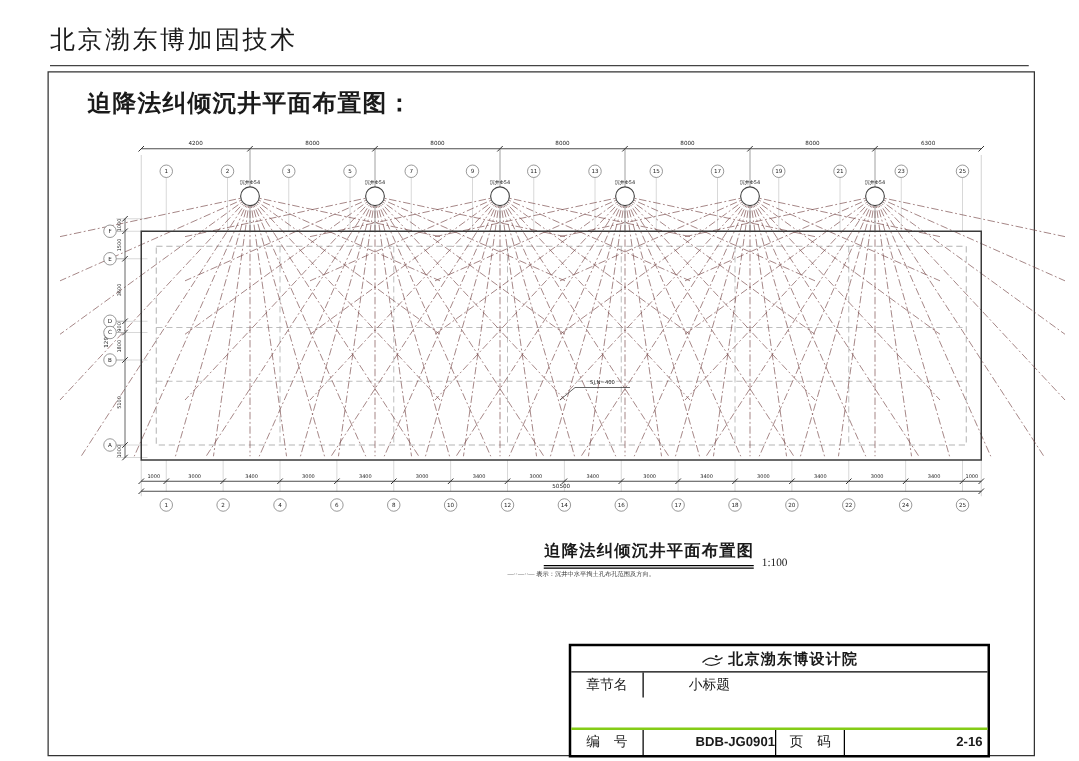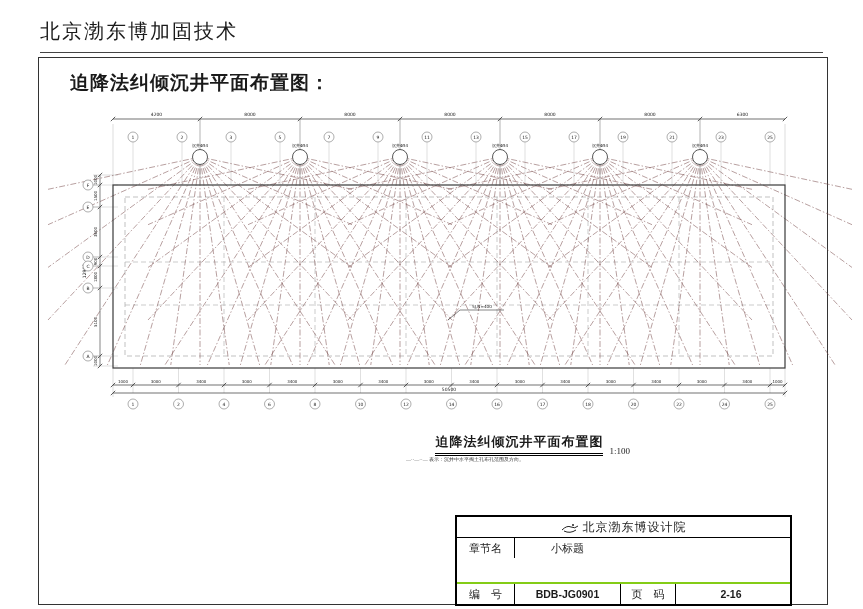--- a/index.html
+++ b/index.html
@@ -9,28 +9,28 @@
   .company-header{left:40px;top:18px;font-size:20px;letter-spacing:2px;}
   .header-rule{left:40px;top:52px;width:783px;height:1px;background:#444;}
   .sheet-border{left:38px;top:57px;width:788px;height:546px;border:1px solid #333;}
   .caption{left:70px;top:70px;font-size:19px;font-weight:bold;letter-spacing:1px;}
   .plan-title-wrap{left:300px;top:432px;width:330px;text-align:right;}
   .plan-title{display:inline-block;font-size:13px;font-weight:bold;letter-spacing:1px;
               border-bottom:3px double #000;padding-bottom:2px;}
   .plan-scale{display:inline-block;font-size:9px;margin-left:6px;vertical-align:bottom;}
   .plan-legend{left:300px;top:456px;width:330px;text-align:center;font-size:5px;color:#333;}
   .tblock{left:455px;top:515px;width:333px;border:2px solid #000;font-size:11px;}
-  .tblock .office{height:20px;line-height:20px;text-align:center;font-weight:normal;
+  .tblock .office{height:20px;line-height:20px;text-align:center;font-weight:bold;
                   border-bottom:1px solid #000;font-size:12px;letter-spacing:1px;}
   .tblock .office svg{vertical-align:-3px;margin-right:4px;}
   .trow{display:grid;grid-template-columns:57px 106px 55px 111px;height:20px;line-height:20px;}
   .trow + .trow{border-top:2px solid #84cc16;margin-top:24px;}
   .tcell{text-align:center;border-left:1px solid #000;overflow:hidden;white-space:nowrap;}
   .tcell:first-child{border-left:none;}
-  .tval{font-family:"Liberation Sans","DejaVu Sans",sans-serif;font-weight:bold;font-size:10.5px;}
+  .tval{font-family:"Liberation Sans","DejaVu Sans",sans-serif;font-weight:bold;font-size:10.5px;text-align:right;}
   svg text{font-family:"DejaVu Sans",sans-serif;}
 </style>
 </head>
 <body>
 
 <div class="abs company-header">北京渤东博加固技术</div>
 <div class="abs header-rule"></div>
 <div class="abs sheet-border"></div>
 <div class="abs caption">迫降法纠倾沉井平面布置图：</div>
 

